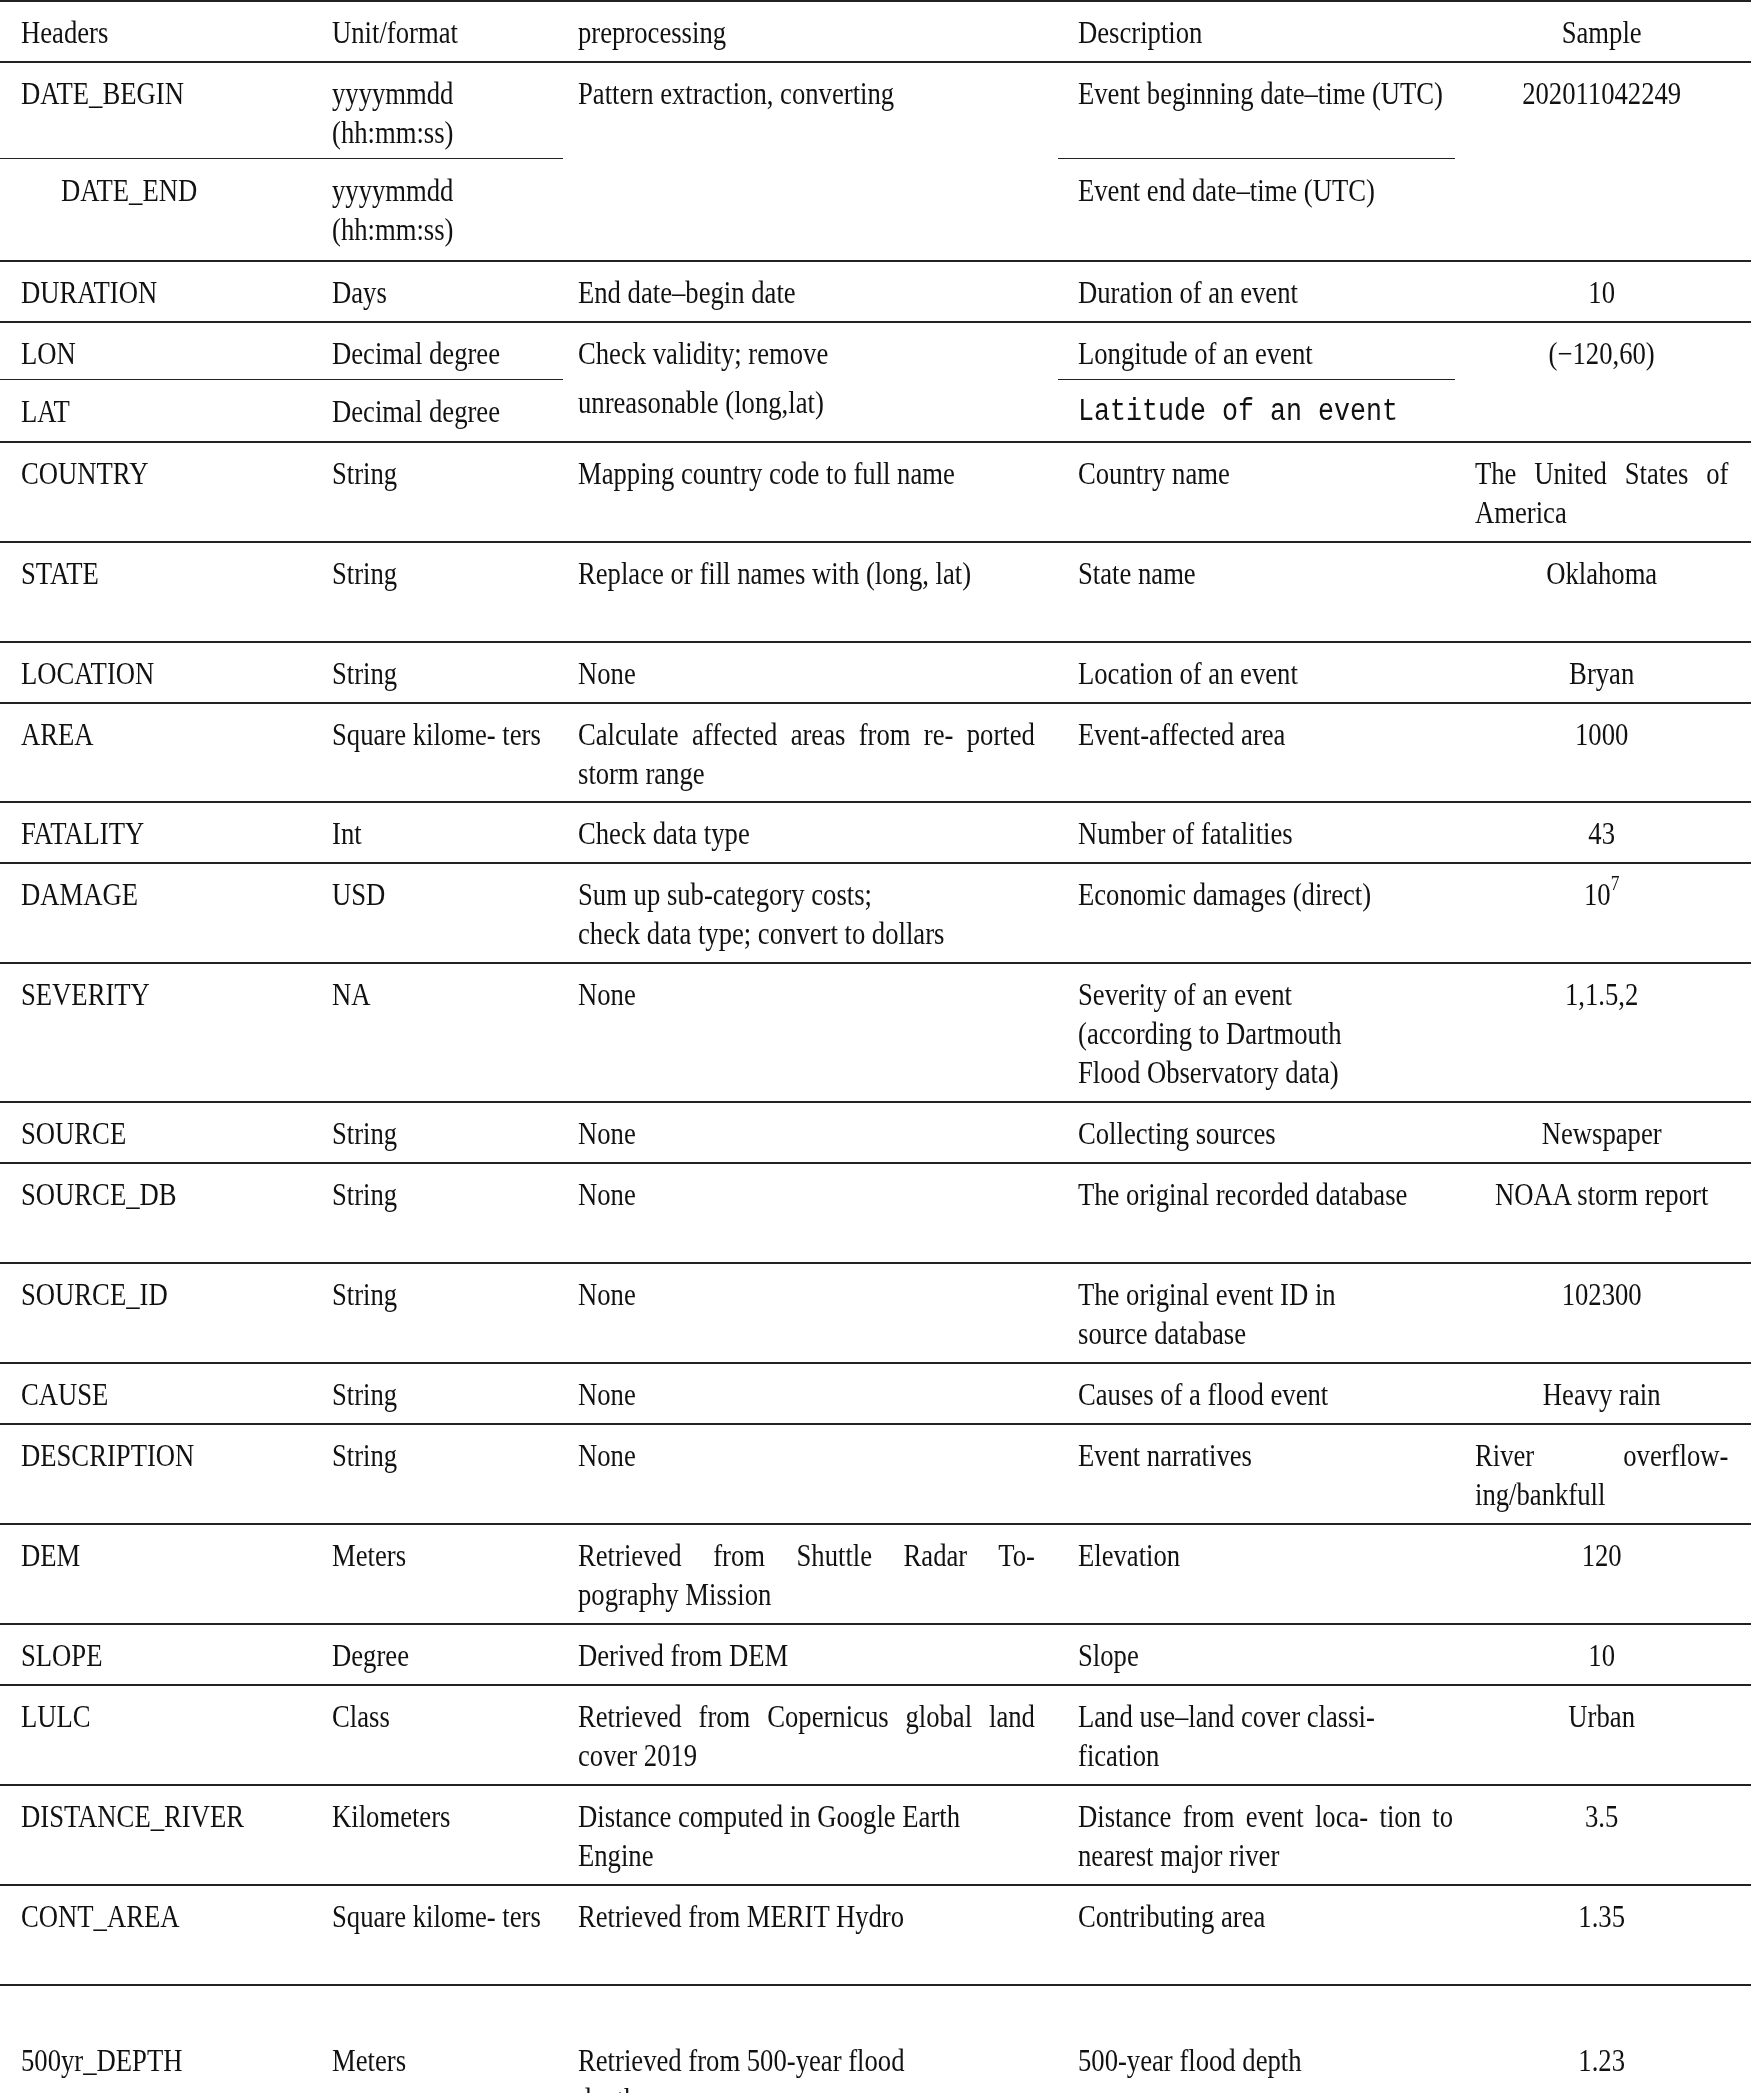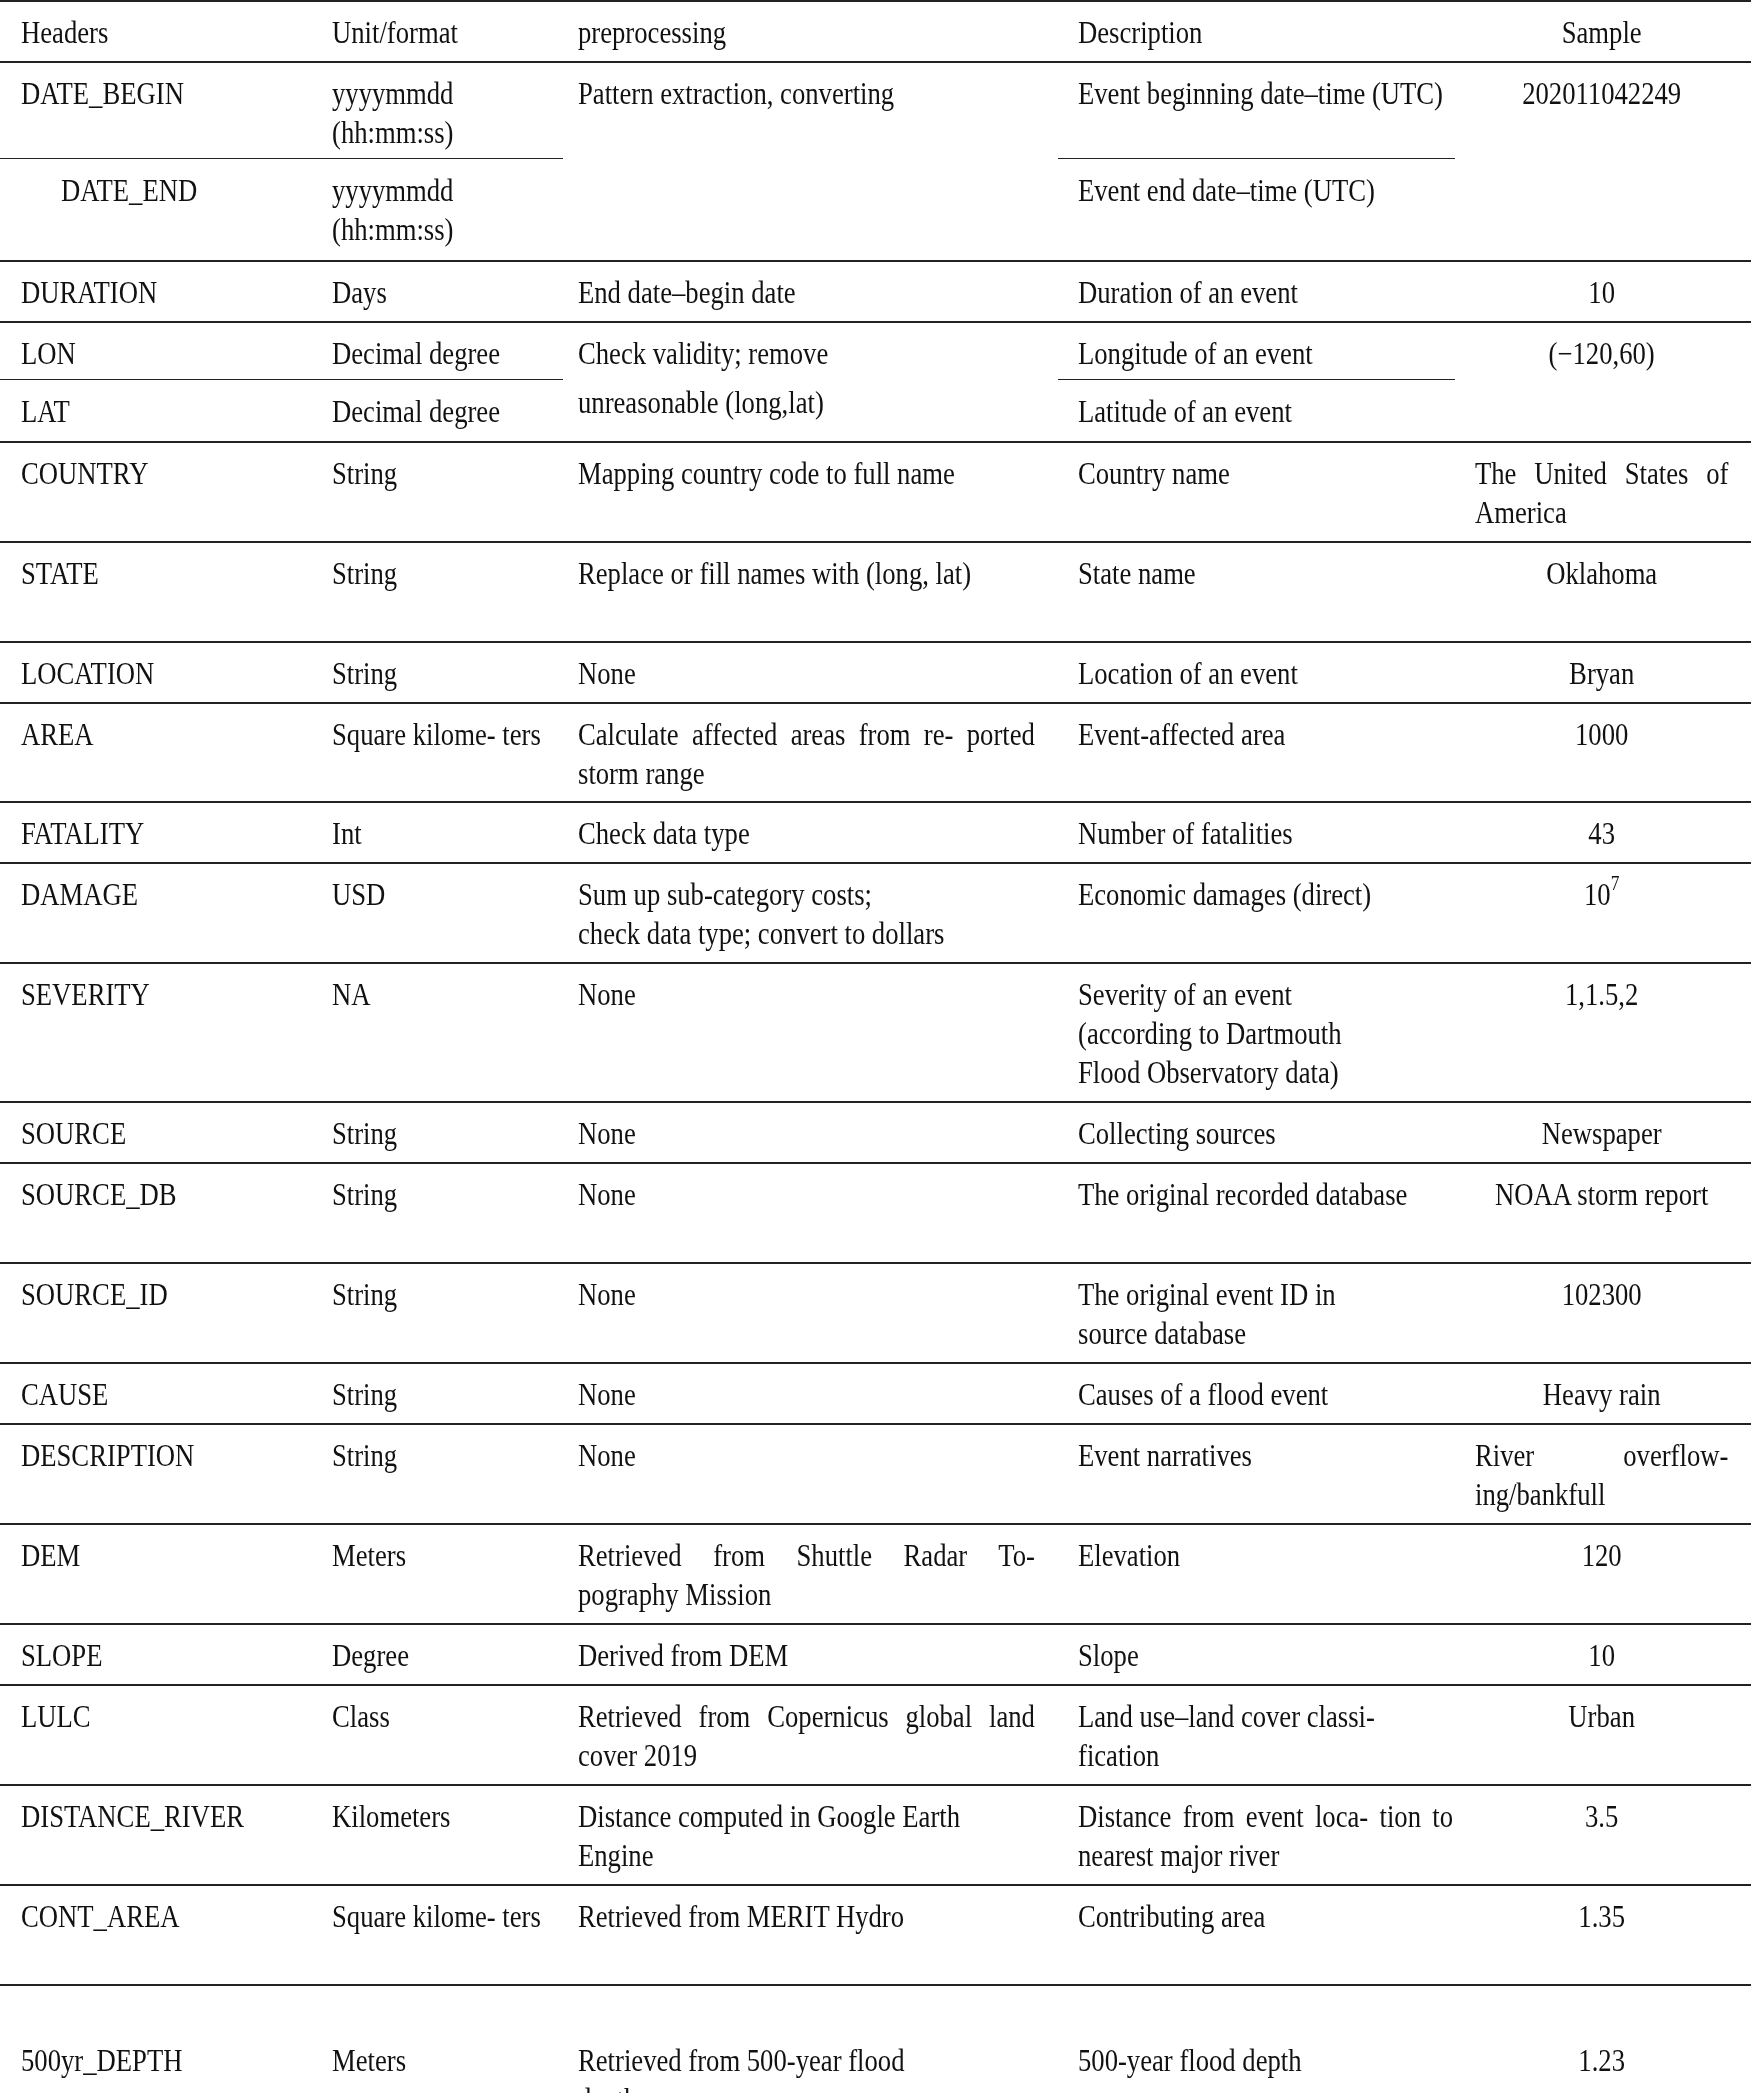--- a/index.html
+++ b/index.html
@@ -113,21 +113,21 @@
     <div class="inner-line" style="left:1058px; width:397px; top:56px;"></div>
     <div class="cell c1" style="top:58px;">
         <span class="txt">LAT</span>
       </div>
     <div class="cell c2" style="top:58px;">
         <span class="txt">Decimal degree</span>
       </div>
     <div class="cell c3" style="top:49px;">
         <span class="txt">unreasonable (long,lat)</span>
       </div>
-    <div class="cell c4" style="top:58px;">
+    <div class="cell c4" style="top:58px;font-family:Liberation Mono, monospace;">
         <span class="txt">Latitude of an event</span>
       </div>
   </div>
 
   <div class="row" style="height:98px;">
     <div class="cell c1">
         <span class="txt">COUNTRY</span>
       </div>
     <div class="cell c2">
         <span class="txt">String</span>

